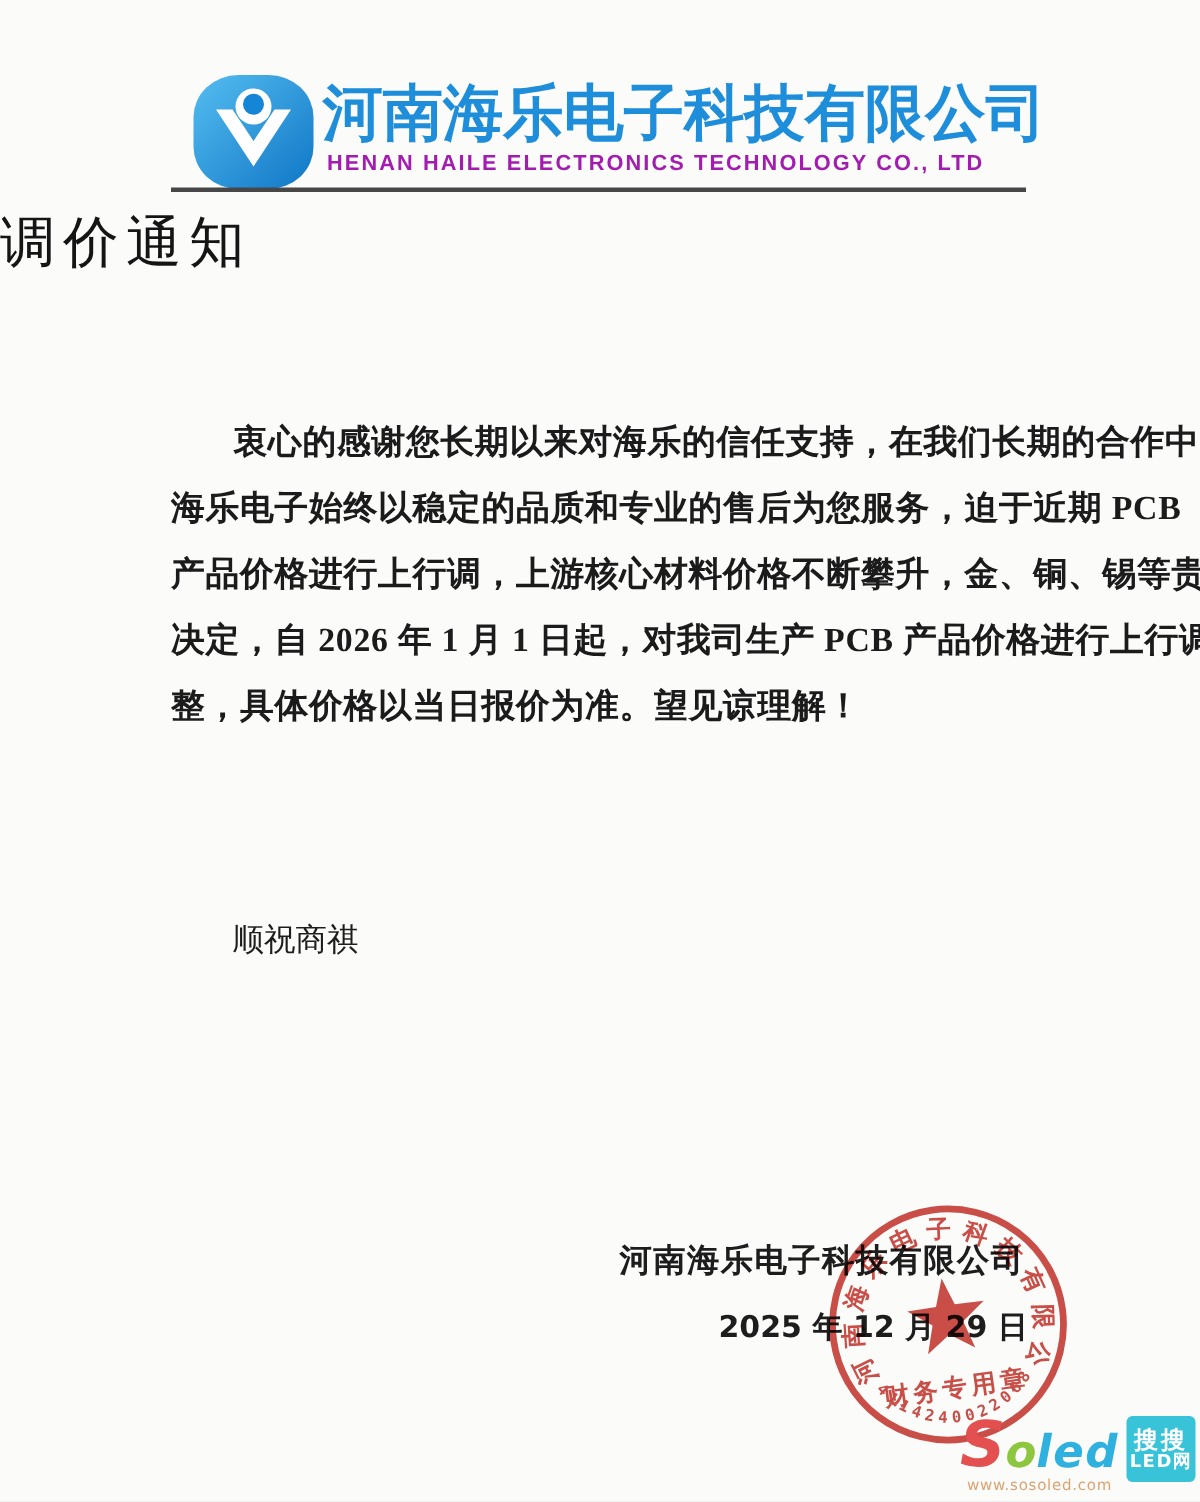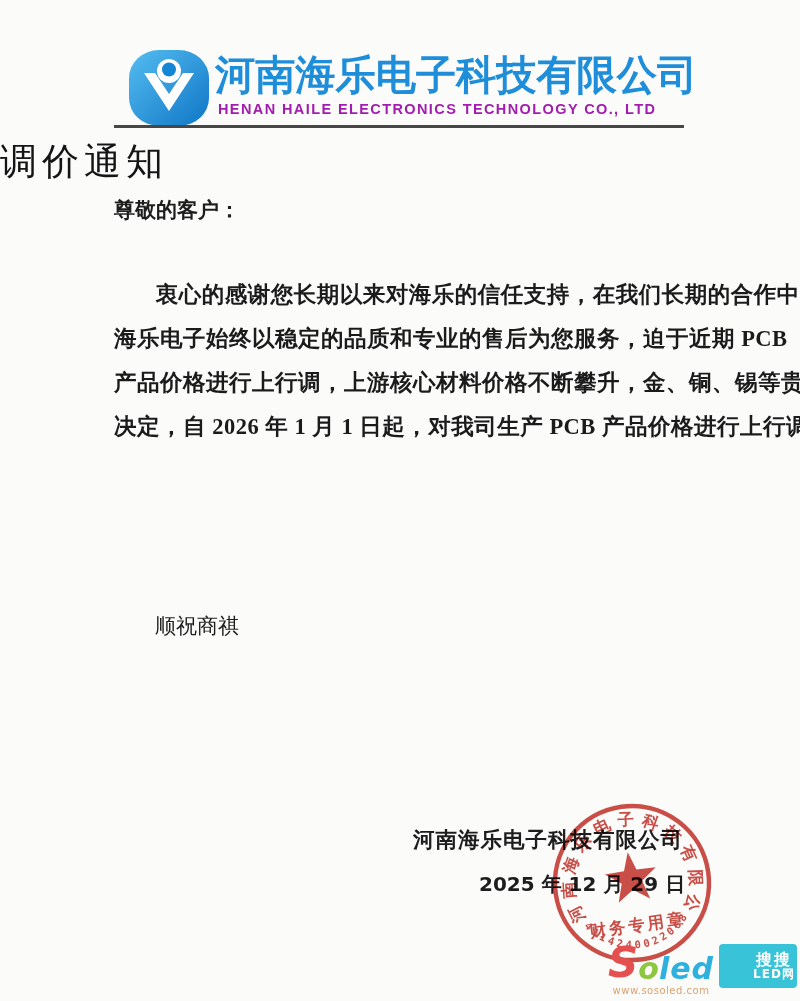--- a/index.html
+++ b/index.html
@@ -48,21 +48,21 @@
   
   .watermark{position:absolute;right:3px;bottom:5px;display:flex;align-items:flex-end;gap:5px;
     font-family:"DejaVu Sans","Liberation Sans",sans-serif;}
   .wm-left{display:flex;flex-direction:column;align-items:center;}
   .wm-word{display:flex;align-items:flex-end;line-height:1;font-weight:700;font-style:italic;}
   .wm-s{font-size:42px;color:#e4504f;}
   .wm-o{font-size:30px;color:#8dc63f;}
   .wm-led{font-size:30px;color:#2fb1e0;letter-spacing:1px;}
   .wm-url{font-size:10px;color:#dba272;font-style:normal;font-weight:400;margin-top:1px;letter-spacing:0.5px;}
   .wm-badge{width:46px;height:44px;background:#38c3d8;border-radius:4px;color:#ffffff;
-    display:flex;flex-direction:column;align-items:center;justify-content:center;margin-bottom:8px;padding-left:32px;}
+    display:flex;flex-direction:column;align-items:center;justify-content:center;margin-bottom:8px;}
   .wm-badge-cn{font-size:16px;font-weight:700;line-height:1.1;letter-spacing:2px;}
   .wm-badge-led{font-size:12px;font-weight:700;line-height:1.1;letter-spacing:1px;}
 </style>
 </head>
 <body>
 
 <div class="page">
   <div class="vignette"></div>
 
   <svg class="logo" viewBox="0 0 84 78" xmlns="http://www.w3.org/2000/svg">
@@ -75,27 +75,27 @@
     <rect x="2" y="1" width="80" height="76" rx="30" ry="28" fill="url(#lg)"></rect>
     <path d="M 17 24 L 42 62 L 67 24 L 56 24 L 42 45 L 28 24 Z" fill="#ffffff"></path>
     <circle cx="42" cy="22" r="12" fill="#ffffff"></circle>
     <circle cx="42" cy="20.5" r="7" fill="#1586d6"></circle>
   </svg>
   <div class="company-cn">河南海乐电子科技有限公司</div>
   <div class="company-en">HENAN HAILE ELECTRONICS TECHNOLOGY CO., LTD</div>
   <div class="header-rule"></div>
 
   <div class="doc-title">调价通知</div>
-  <div class="salutation">尊敬的客户：</div>
 
   <div class="body-text">
     <div class="body-line first">衷心的感谢您长期以来对海乐的信任支持，在我们长期的合作中，</div>
     <div class="body-line">海乐电子始终以稳定的品质和专业的售后为您服务，迫于近期 PCB</div>
     <div class="body-line">产品价格进行上行调，上游核心材料价格不断攀升，金、铜、锡等贵</div>
     <div class="body-line">决定，自 2026 年 1 月 1 日起，对我司生产 PCB 产品价格进行上行调</div>
+    <div class="body-line last">整，具体价格以当日报价为准。望见谅理解！</div>
   </div>
 
   <div class="closing">顺祝商祺</div>
 
   <div class="sig-company">河南海乐电子科技有限公司</div>
   <div class="sig-date">2025 年 12 月 29 日</div>
 
   <svg class="stamp" viewBox="0 0 172 172" xmlns="http://www.w3.org/2000/svg">
     <circle cx="86" cy="86" r="77" fill="none" stroke="#c8413a" stroke-width="4.5"></circle>
     <path id="arcTop" d="M 38.5 119 A 58 58 0 1 1 133.5 119.3" fill="none"></path>

